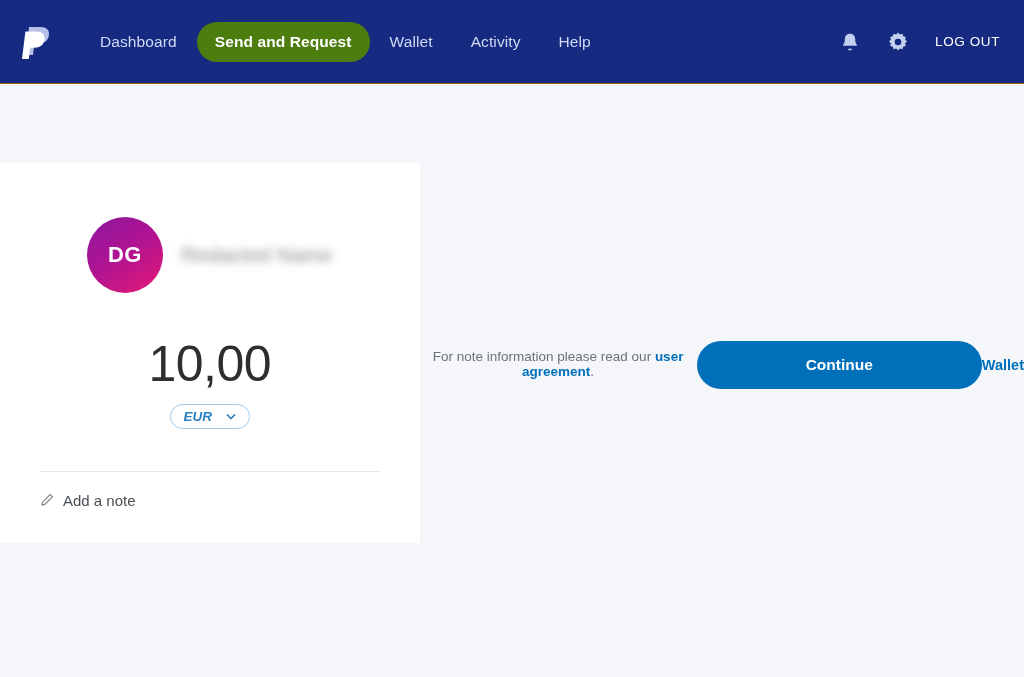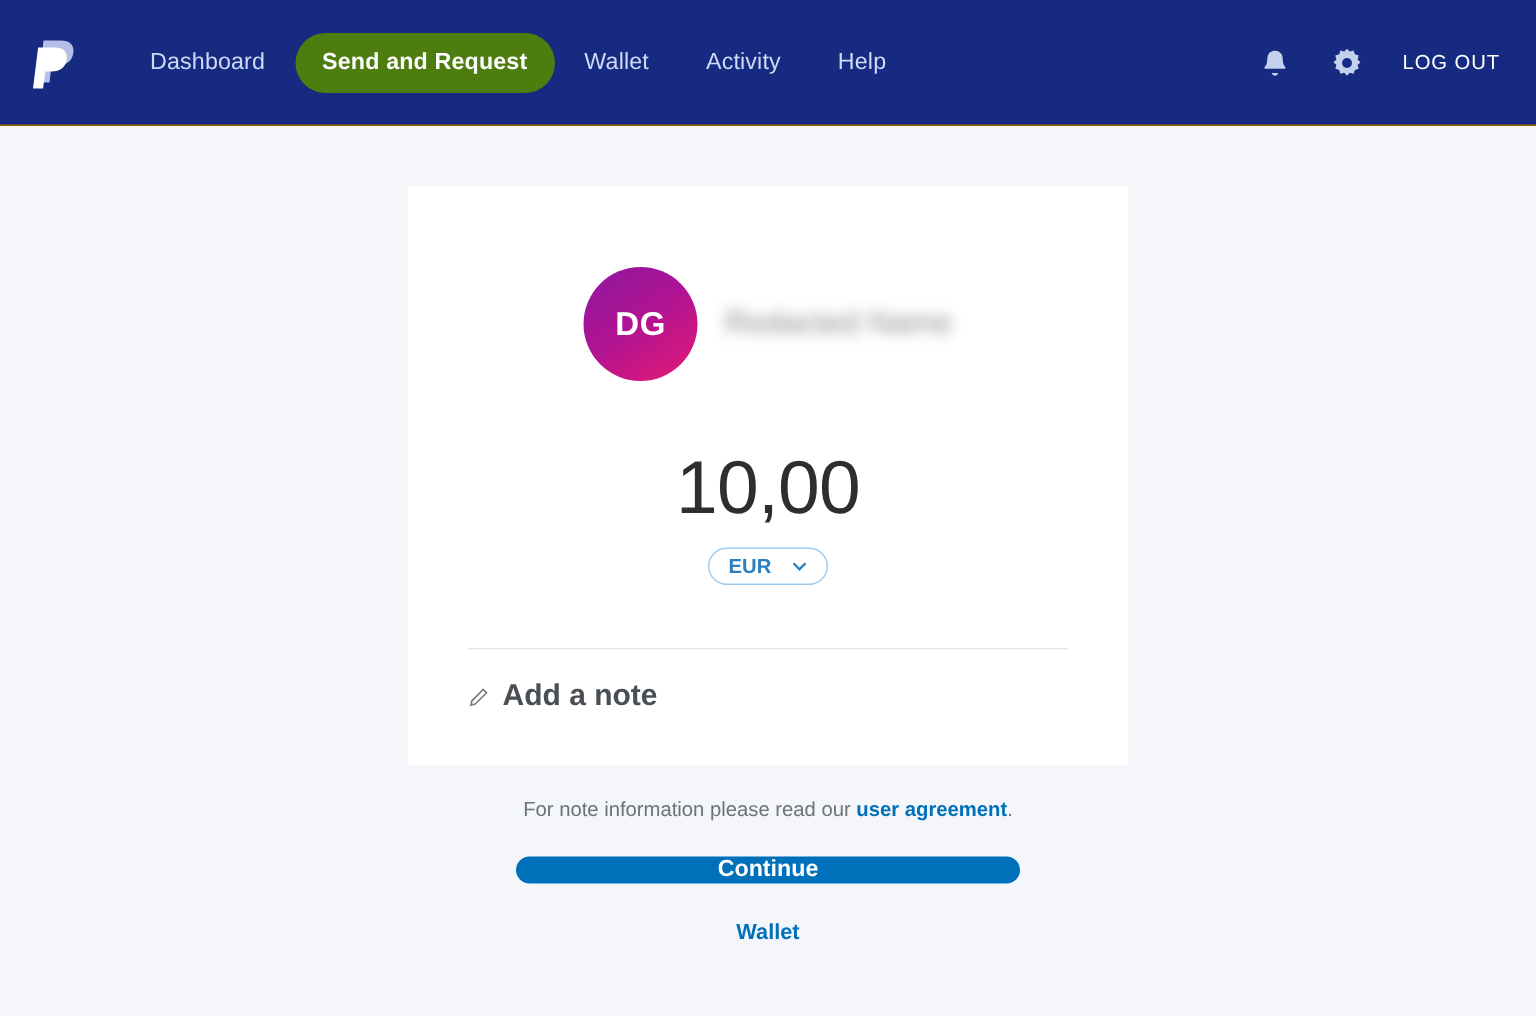--- a/index.html
+++ b/index.html
@@ -78,21 +78,21 @@
     color: #ffffff;
     letter-spacing: .6px;
     cursor: pointer;
     white-space: nowrap;
   }
 
   
   .main {
     height: 497px;
     display: flex;
-    flex-direction: column;
+    flex-direction: row;
     align-items: center;
     padding-top: 40px;
   }
 
   .card {
     width: 480px;
     background: #ffffff;
     padding: 54px 40px 34px;
   }
 
@@ -147,20 +147,21 @@
     align-items: center;
     gap: 14px;
     border: 1px solid #9ecbf0;
     border-radius: 20px;
     padding: 4px 13px;
     font-size: 13.5px;
     font-weight: bold;
     color: #2a7fc1;
     cursor: pointer;
     background: #fff;
+    font-style: italic;
   }
 
   .chev {
     width: 10px;
     height: 7px;
     display: block;
     stroke: #2a7fc1;
     fill: none;
     stroke-width: 1.6;
   }
@@ -183,22 +184,22 @@
     width: 14px;
     height: 14px;
     display: block;
     stroke: #7a7f85;
     fill: none;
     stroke-width: 1.3;
     flex: 0 0 auto;
   }
 
   .note-label {
-    font-size: 20px;
-    font-weight: bold;
+    font-size: 15px;
+    font-weight: normal;
     color: #4a4f55;
   }
 
   
   .legal {
     margin-top: 22px;
     font-size: 13.5px;
     color: #6c7378;
     text-align: center;
   }

